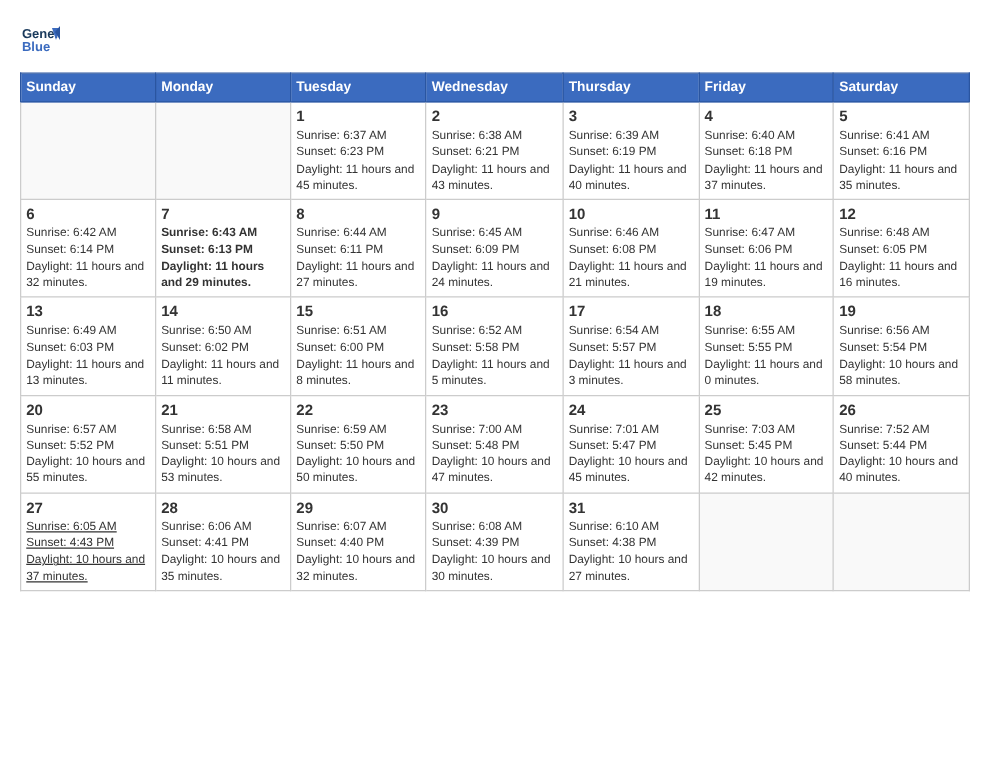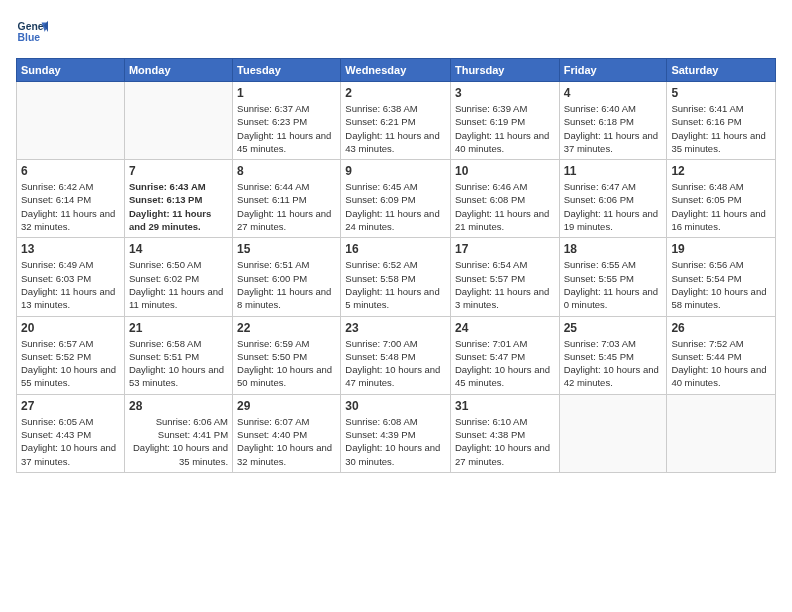--- a/index.html
+++ b/index.html
@@ -274,27 +274,27 @@
           <td>
             <span class="day-num">26</span>
             <div class="day-detail" style="white-space: pre-line;">Sunrise: 7:52 AM
 Sunset: 5:44 PM
 Daylight: 10 hours and 40 minutes.</div>
           </td>
         </tr>
         <tr>
           <td>
             <span class="day-num">27</span>
-            <div class="day-detail" style="white-space: pre-line;">Sunrise: 6:05 AM
+            <div class="day-detail" style="white-space: pre-line; text-decoration: underline;">Sunrise: 6:05 AM
 Sunset: 4:43 PM
 Daylight: 10 hours and 37 minutes.</div>
           </td>
           <td>
             <span class="day-num">28</span>
-            <div class="day-detail" style="white-space: pre-line; text-align: right;">Sunrise: 6:06 AM
+            <div class="day-detail" style="white-space: pre-line;">Sunrise: 6:06 AM
 Sunset: 4:41 PM
 Daylight: 10 hours and 35 minutes.</div>
           </td>
           <td>
             <span class="day-num">29</span>
             <div class="day-detail" style="white-space: pre-line;">Sunrise: 6:07 AM
 Sunset: 4:40 PM
 Daylight: 10 hours and 32 minutes.</div>
           </td>
           <td>

